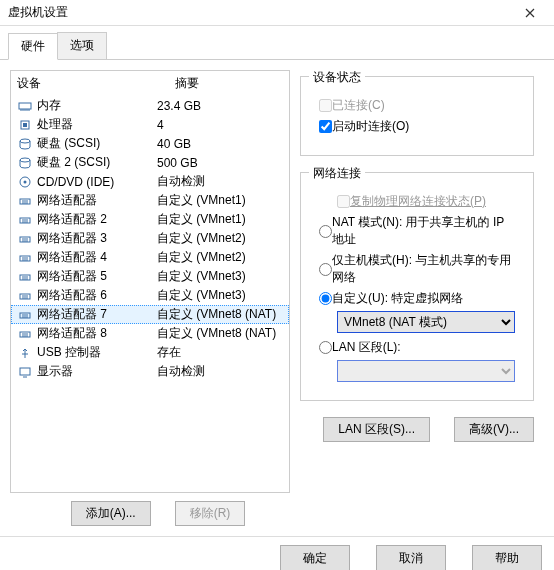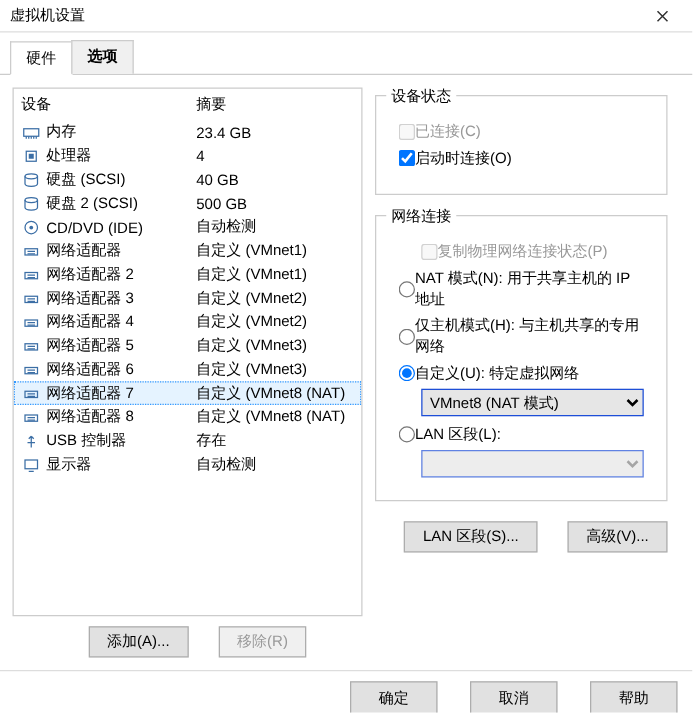--- a/index.html
+++ b/index.html
@@ -2,40 +2,40 @@
 <html><head>
 <meta charset="utf-8">
 <style>
 * { box-sizing: border-box; margin: 0; padding: 0; font-family: "Microsoft YaHei", "SimSun", sans-serif; font-size: 12px; }
 body { background: #fff; width: 554px; height: 570px; overflow: hidden; }
 .titlebar { height: 26px; padding: 4px 8px; display: flex; align-items: center; justify-content: space-between; border-bottom: 1px solid #ddd; }
 .close { width: 32px; height: 100%; display: flex; align-items: center; justify-content: center; cursor: pointer; font-size: 14px; }
 .tabs { display: flex; padding: 6px 8px 0 8px; border-bottom: 1px solid #ccc; }
 .tab { padding: 4px 12px; border: 1px solid #ccc; border-bottom: none; background: #fff; margin-right: -1px; cursor: pointer; position: relative; }
 .tab.active { background: #fff; border-bottom: 1px solid #fff; top: 1px; }
-.tab.inactive { background: #f0f0f0; font-weight: bold; }
+.tab.inactive { background: #f0f0f0; }
 .content { display: flex; padding: 10px; height: 476px; }
 .left-panel { width: 280px; display: flex; flex-direction: column; }
 .device-list { border: 1px solid #ccc; flex: 1; overflow: hidden; }
-.device-header { display: flex; padding: 4px 6px; font-weight: normal; }
+.device-header { display: flex; padding: 4px 6px; font-weight: normal; gap: 18px; }
 .device-header .col1 { width: 140px; }
 .device-header .col2 { flex: 1; }
 .device-row { display: flex; padding: 1px 6px; align-items: center; cursor: pointer; }
 .device-row.selected { background: #e5f3ff; border: 1px dotted #3399ff; padding: 0 5px; }
 .device-row .icon { width: 16px; height: 14px; margin-right: 4px; display: flex; align-items: center; justify-content: center; }
 .device-row .col1 { width: 140px; display: flex; align-items: center; }
 .device-row .col2 { flex: 1; }
 .left-buttons { display: flex; justify-content: center; gap: 8px; margin-top: 8px; }
 .btn { padding: 3px 14px; border: 1px solid #adadad; background: #e1e1e1; cursor: pointer; margin-left: 16px; }
 .btn:disabled, .btn.disabled { color: #999; background: #f0f0f0; cursor: default; }
 .right-panel { flex: 1; padding: 0 10px; display: flex; flex-direction: column; gap: 10px; }
 .group { border: 1px solid #ccc; padding: 18px; position: relative; margin-top: 6px; }
 .group-title { position: absolute; top: -8px; left: 8px; background: #fff; padding: 0 4px; }
 .checkbox-row, .radio-row { display: flex; align-items: center; gap: 0; padding: 2px 0; }
-.sub-row { margin-left: 18px; color: #999; }
+.sub-row { margin-left: 18px; color: #999; text-decoration: underline; }
 .select { width: 100%; padding: 2px; border: 1px solid #1d4ed8; background: #e6e6e6; }
 .right-buttons { display: flex; justify-content: flex-end; gap: 8px; margin-top: 6px; }
 .footer { display: flex; justify-content: flex-end; gap: 10px; padding: 8px 12px; border-top: 1px solid #ddd; }
 .footer .btn { padding: 4px 22px; }
 svg { display: block; }
 input[type=checkbox], input[type=radio] { margin: 0; }
 </style>
 </head>
 <body>
 

